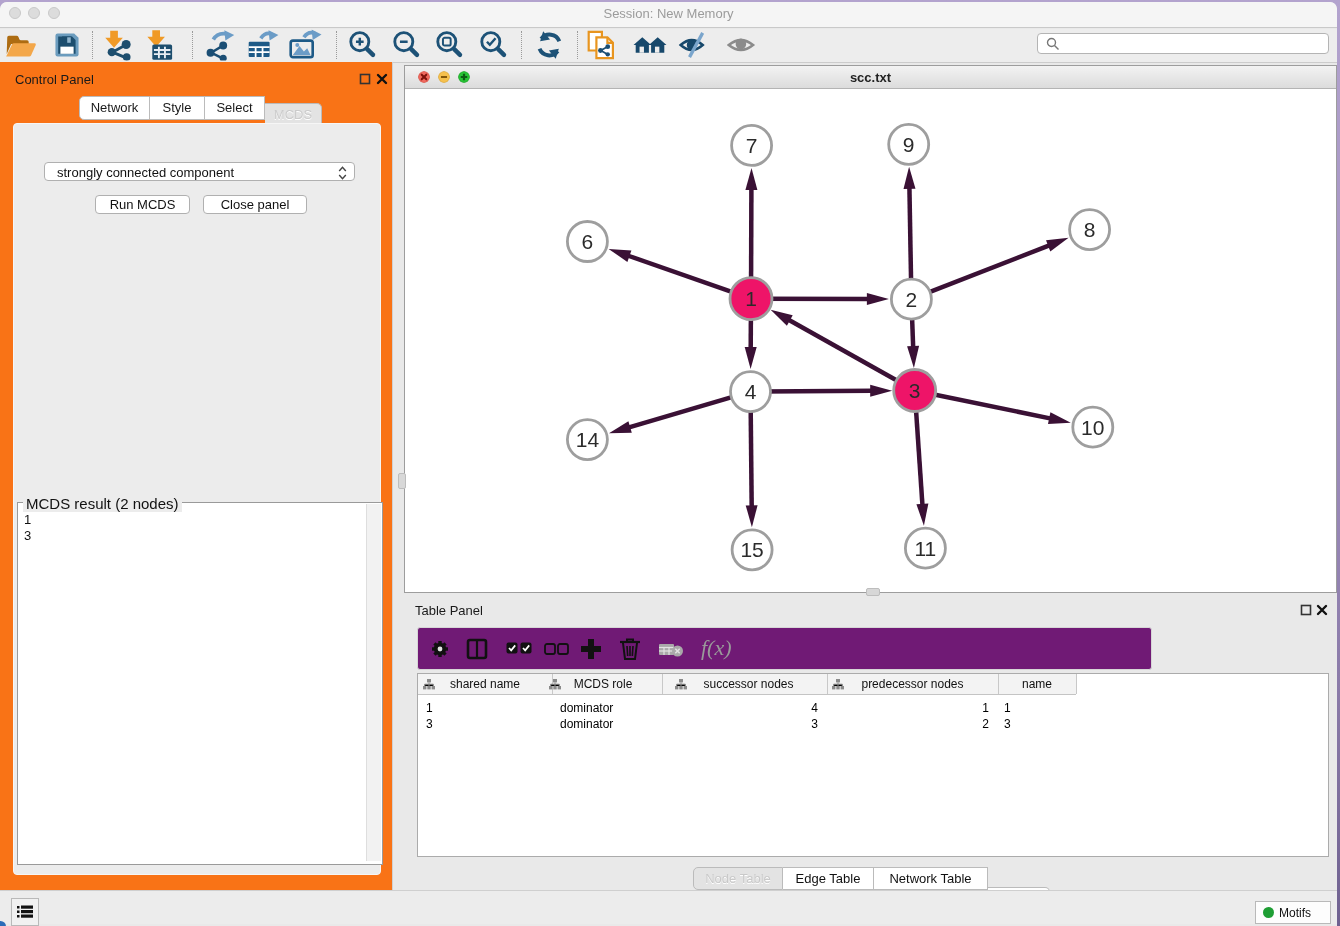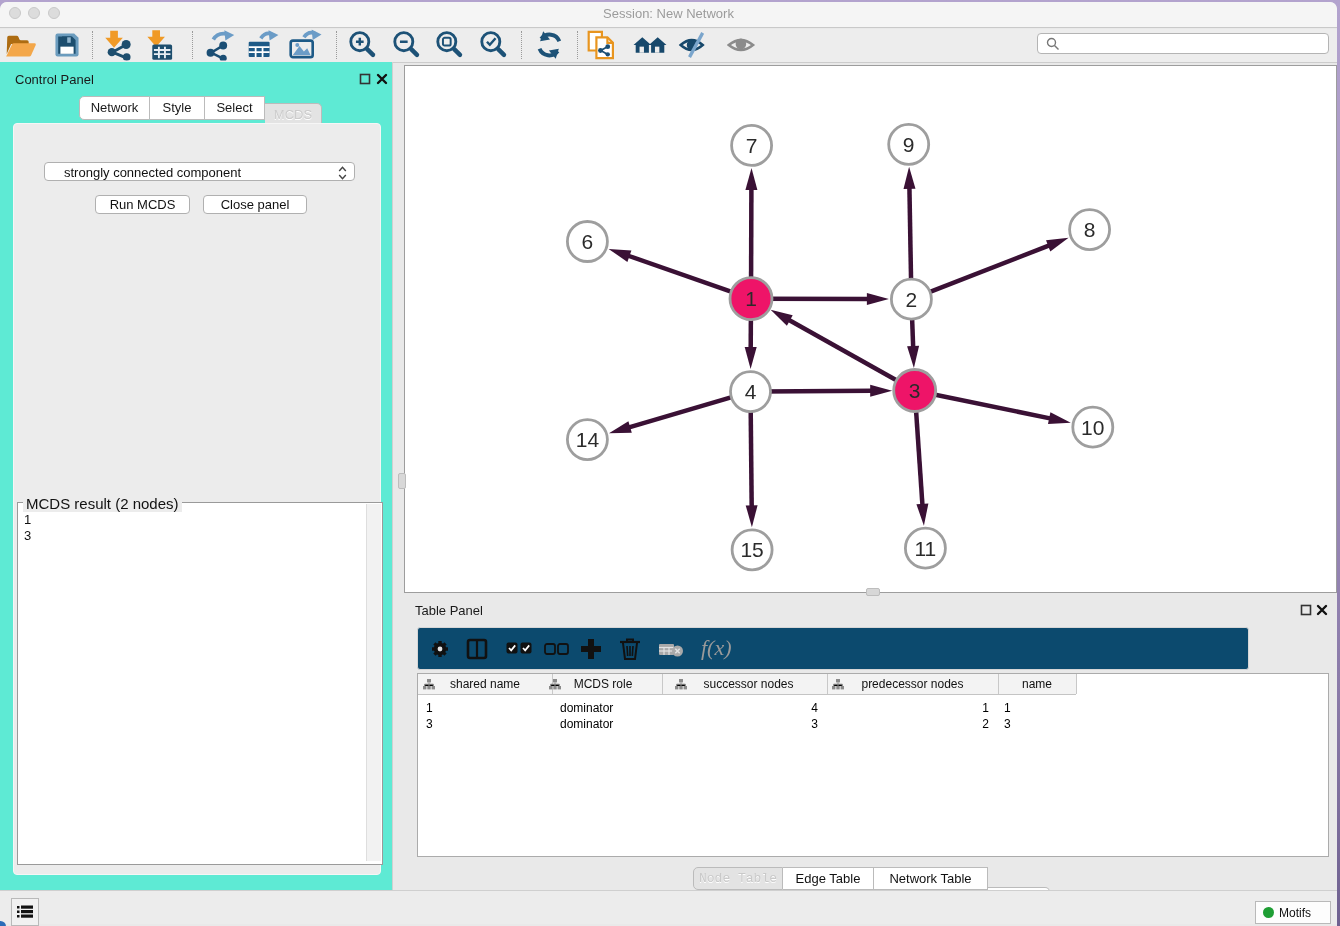--- a/index.html
+++ b/index.html
@@ -11,21 +11,21 @@
 #titlebar{position:absolute;left:0;top:0;width:100%;height:25px;background:#f5f5f5;
   border-bottom:1px solid #c9c9c9;border-radius:6px 6px 0 0;}
 .tl{position:absolute;top:5px;width:12px;height:12px;border-radius:50%;background:#dcdcdc;border:1px solid #c8c8c8;box-sizing:border-box;}
 #apptitle{position:absolute;top:4px;left:0;width:100%;text-align:center;font-size:13px;color:#9b9b9b;}
 
 #toolbar{position:absolute;left:0;top:27px;width:100%;height:33px;background:#ededed;border-bottom:1px solid #cccccc;}
 .tbi{position:absolute;top:2px;transform:scale(1.1);}
 .tsep{position:absolute;top:2px;height:28px;width:0;border-left:1px dotted #9a9a9a;}
 #searchbox{position:absolute;left:1037px;top:4px;width:290px;height:19px;background:#fff;border:1px solid #b4b4b4;border-radius:4px;}
 
-#cpanel{position:absolute;left:0;top:60px;width:392px;height:828px;background:#5eead4;border-right:1px solid #d0d0d0;}
+#cpanel{position:absolute;left:0;top:60px;width:392px;height:828px;background:#f97316;border-right:1px solid #d0d0d0;}
 #cp-title{position:absolute;left:15px;top:10px;font-size:13px;color:#1a1a1a;}
 .tab{position:absolute;top:34px;height:24px;box-sizing:border-box;background:#fff;border:1px solid #bbb;font-size:13px;color:#1a1a1a;text-align:center;line-height:22px;}
 #cp-inner{position:absolute;left:13px;top:61px;width:366px;height:750px;background:#ececec;border:1px solid #f6f6f6;border-radius:4px;}
 .btn{position:absolute;box-sizing:border-box;background:#fff;border:1px solid #b0b0b0;border-radius:4px;font-size:13px;color:#111;text-align:center;}
 #mcdsbox{position:absolute;left:17px;top:433px;width:366px;height:370px;}
 #mcdsbox .bx{position:absolute;left:0;top:7px;width:364px;height:361px;border:1px solid #9a9a9a;background:#fff;}
 #mcdsbox .lg{position:absolute;left:6px;top:0;background:#ececec;padding:0 3px;font-size:15px;color:#111;}
 
 #netwin{position:absolute;left:404px;top:63px;width:933px;height:528px;background:#fff;border:1px solid #9d9d9d;box-sizing:border-box;}
 #nettitle{position:absolute;left:0;top:0;width:100%;height:23px;background:linear-gradient(#f3f3f3,#dcdcdc);border-bottom:1px solid #b4b4b4;box-sizing:border-box;}
@@ -35,21 +35,21 @@
 .thc{position:absolute;top:0;height:20px;line-height:20px;border-right:1px solid #c8c8c8;text-align:center;font-size:12px;color:#111;}
 .thi{position:absolute;left:5px;top:5px;}
 </style>
 </head>
 <body>
 <div id="win">
   <div id="titlebar">
     <div class="tl" style="left:9px"></div>
     <div class="tl" style="left:28px"></div>
     <div class="tl" style="left:48px"></div>
-    <div id="apptitle">Session: New Network</div>
+    <div id="apptitle">Session: New Memory</div>
   </div>
   <div id="toolbar">
     <svg class="tbi" style="left:6px" width="30" height="28" viewBox="0 0 30 28">
       <path d="M2.5 7 q0-1.5 1.5-1.5 h7 q1.2 0 1.7 1.2 l0.8 2 q0.4 1 1.5 1 h5.5 q1.5 0 1.5 1.5 v2 h-16 l-4 9 Z" fill="#ad6c12"></path>
       <path d="M1.5 24.5 L6.8 13.5 q0.5-1 1.6-1 h19 q1.6 0 1 1.4 l-4.3 9.6 q-0.45 1-1.6 1 Z" fill="#f3a74a"></path>
     </svg>
     <svg class="tbi" style="left:53px" width="28" height="28" viewBox="0 0 28 28">
       <path d="M3.5 5.5 q0-2 2-2 h15 l4 4 v15 q0 2 -2 2 h-17 q-2 0 -2-2 Z" fill="#6b9cbe"></path>
       <path d="M6 6.2 h12.6 l3.2 3.2 v12.6 h-15.8 Z" fill="#1d4e6e"></path>
       <rect x="8" y="15.5" width="12" height="6.5" fill="#ffffff"></rect>
@@ -180,38 +180,53 @@
       </svg>
     <svg style="position:absolute;left:376px;top:11px;" width="12" height="12">
         <path d="M2 2 L10 10 M10 2 L2 10" stroke="#111" stroke-width="2.4" stroke-linecap="round"></path>
       </svg>
     <div class="tab" style="left:79px;width:71px;border-radius:5px 0 0 5px;">Network</div>
     <div class="tab" style="left:150px;width:55px;border-left:none;">Style</div>
     <div class="tab" style="left:205px;width:60px;border-left:none;">Select</div>
     <div class="tab" style="left:265px;width:57px;border-left:none;border-radius:0 5px 5px 0;background:#e3e3e3;color:#cbcbcb;text-shadow:0 1px 0 #fff;margin-top:7px;">MCDS</div>
     <div id="cp-inner">
       <div class="btn" id="dropdown" style="left:30px;top:38px;width:311px;height:19px;text-align:left;line-height:19px;">
-        <span style="padding-left:19px;">strongly connected component</span>
+        <span style="padding-left:12px;">strongly connected component</span>
         <svg style="position:absolute;right:7px;top:3px;" width="9" height="14" viewBox="0 0 9 14">
           <path d="M1.2 5 L4.5 1.2 L7.8 5" fill="none" stroke="#444" stroke-width="1.4"></path>
           <path d="M1.2 9 L4.5 12.8 L7.8 9" fill="none" stroke="#444" stroke-width="1.4"></path>
         </svg>
       </div>
       <div class="btn" style="left:81px;top:71px;width:95px;height:19px;line-height:18px;">Run MCDS</div>
       <div class="btn" style="left:189px;top:71px;width:104px;height:19px;line-height:18px;">Close panel</div>
     </div>
     <div id="mcdsbox">
       <div class="bx">
         <div style="position:absolute;left:6px;top:9px;font-size:13px;color:#111;line-height:16px;">1<br>3</div>
         <div style="position:absolute;right:1px;top:1px;width:14px;height:357px;background:#f2f2f2;border-left:1px solid #dedede;"></div>
       </div>
       <div class="lg">MCDS result (2 nodes)</div>
     </div>
   </div>
   <div id="netwin">
+    <div id="nettitle">
+      <svg class="mtl" style="left:13px;" width="13" height="13" viewBox="0 0 13 13">
+        <circle cx="6.5" cy="6.5" r="6" fill="#f16a60" stroke="#d44c40" stroke-width="0.8"></circle>
+        <path d="M4 4 L9 9 M9 4 L4 9" stroke="#7e120c" stroke-width="2.2" stroke-linecap="round"></path>
+      </svg>
+      <svg class="mtl" style="left:33px;" width="13" height="13" viewBox="0 0 13 13">
+        <circle cx="6.5" cy="6.5" r="6" fill="#f6c14e" stroke="#daa433" stroke-width="0.8"></circle>
+        <line x1="3.2" y1="6.5" x2="9.8" y2="6.5" stroke="#84590b" stroke-width="2.4"></line>
+      </svg>
+      <svg class="mtl" style="left:53px;" width="13" height="13" viewBox="0 0 13 13">
+        <circle cx="6.5" cy="6.5" r="6" fill="#28c335" stroke="#1ba028" stroke-width="0.8"></circle>
+        <path d="M6.5 3 V10 M3 6.5 H10" stroke="#0c5c14" stroke-width="2.4"></path>
+      </svg>
+      <div style="position:absolute;top:4px;width:100%;text-align:center;font-size:13px;font-weight:bold;color:#222;">scc.txt</div>
+    </div>
     <svg id="graph" style="position:absolute;left:0;top:23px;" width="931" height="502" viewBox="0 0 931 502">
       <g stroke="#3a1135" stroke-width="4.5">
       <line x1="346.0" y1="209.7" x2="346.4" y2="98.9"></line>
       <line x1="346.0" y1="209.7" x2="222.5" y2="166.5"></line>
       <line x1="346.0" y1="209.7" x2="463.9" y2="210.1"></line>
       <line x1="346.0" y1="209.7" x2="345.7" y2="260.1"></line>
       <line x1="506.4" y1="210.2" x2="504.4" y2="97.8"></line>
       <line x1="506.4" y1="210.2" x2="645.0" y2="156.1"></line>
       <line x1="506.4" y1="210.2" x2="508.2" y2="259.0"></line>
       <line x1="509.7" y1="301.5" x2="383.1" y2="230.5"></line>
@@ -267,21 +282,21 @@
     </svg>
   </div>
   <div id="tpanel">
     <div style="position:absolute;left:11px;top:8px;font-size:13px;color:#1a1a1a;">Table Panel</div>
     <svg style="position:absolute;left:896px;top:9px;" width="12" height="12">
         <rect x="1.5" y="1.5" width="9" height="9" fill="none" stroke="#333" stroke-width="1.6"></rect>
       </svg>
     <svg style="position:absolute;left:912px;top:9px;" width="12" height="12">
         <path d="M2 2 L10 10 M10 2 L2 10" stroke="#111" stroke-width="2.4" stroke-linecap="round"></path>
       </svg>
-    <div style="position:absolute;left:13px;top:32px;width:832px;height:43px;background:#0c4a6e;border:1px solid #d6d6d6;border-radius:3px;box-sizing:border-box;">
+    <div style="position:absolute;left:13px;top:32px;width:735px;height:43px;background:#701a75;border:1px solid #d6d6d6;border-radius:3px;box-sizing:border-box;">
       <svg style="position:absolute;left:12px;top:11px;" width="20" height="20" viewBox="0 0 20 20">
         <g fill="#111">
             <circle cx="10" cy="10" r="6.2"></circle>
         <rect x="8.3" y="2" width="3.4" height="3.4"></rect>
             <rect x="8.3" y="14.6" width="3.4" height="3.4"></rect>
         <rect x="2" y="8.3" width="3.4" height="3.4"></rect>
             <rect x="14.6" y="8.3" width="3.4" height="3.4"></rect>
         <rect x="4" y="4" width="3.2" height="3.2" transform="rotate(45 5.6 5.6)"></rect>
         <rect x="12.8" y="4" width="3.2" height="3.2" transform="rotate(45 14.4 5.6)"></rect>
         <rect x="4" y="12.8" width="3.2" height="3.2" transform="rotate(45 5.6 14.4)"></rect>
@@ -381,21 +396,21 @@
       <div style="position:absolute;left:142px;top:27px;">dominator</div>
       <div style="position:absolute;left:142px;top:43px;">dominator</div>
       <div style="position:absolute;left:256px;top:27px;width:144px;text-align:right;">4</div>
       <div style="position:absolute;left:256px;top:43px;width:144px;text-align:right;">3</div>
       <div style="position:absolute;left:413px;top:27px;width:158px;text-align:right;">1</div>
       <div style="position:absolute;left:413px;top:43px;width:158px;text-align:right;">2</div>
       <div style="position:absolute;left:586px;top:27px;">1</div>
       <div style="position:absolute;left:586px;top:43px;">3</div>
     </div>
     <div id="btabs" style="position:absolute;left:289px;top:272px;height:23px;font-size:13px;color:#111;">
-      <div style="position:absolute;left:0;width:90px;height:23px;box-sizing:border-box;background:#e3e3e3;border:1px solid #bbb;border-radius:5px 0 0 5px;text-align:center;line-height:21px;color:#c9c9c9;text-shadow:0 1px 0 #fff;font-family:Liberation Mono, monospace;">Node Table</div>
+      <div style="position:absolute;left:0;width:90px;height:23px;box-sizing:border-box;background:#e3e3e3;border:1px solid #bbb;border-radius:5px 0 0 5px;text-align:center;line-height:21px;color:#c9c9c9;text-shadow:0 1px 0 #fff;">Node Table</div>
       <div style="position:absolute;left:90px;width:91px;height:23px;box-sizing:border-box;background:#fff;border:1px solid #bbb;border-left:none;text-align:center;line-height:21px;">Edge Table</div>
       <div style="position:absolute;left:181px;width:114px;height:23px;box-sizing:border-box;background:#fff;border:1px solid #bbb;border-left:none;text-align:center;line-height:21px;">Network Table</div>
       <div style="position:absolute;left:295px;width:62px;height:23px;box-sizing:border-box;background:#fff;border:1px solid #bbb;border-left:none;border-radius:0 5px 5px 0;text-align:center;line-height:21px;margin-top:20px;">Motifs</div>
     </div>
   </div>
   <div id="statusbar">
     <div style="position:absolute;left:11px;top:7px;width:28px;height:28px;background:#f1f1f1;border:1px solid #b9b9b9;box-sizing:border-box;">
       <svg style="position:absolute;left:5px;top:6px;" width="16" height="14">
         <g fill="#111">
             <rect x="0" y="1" width="2.5" height="2.5"></rect>

